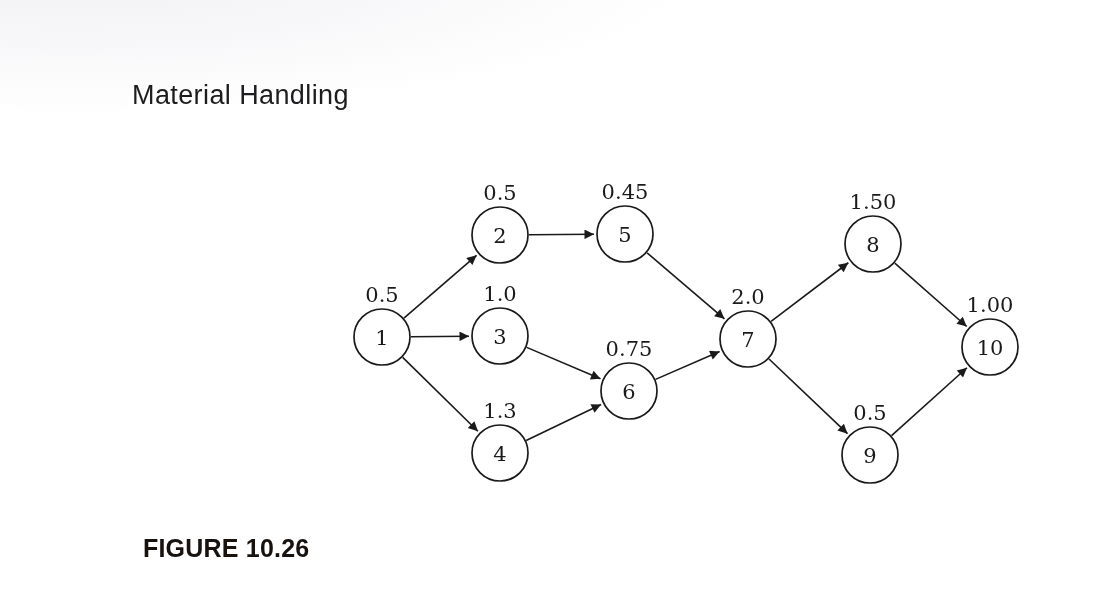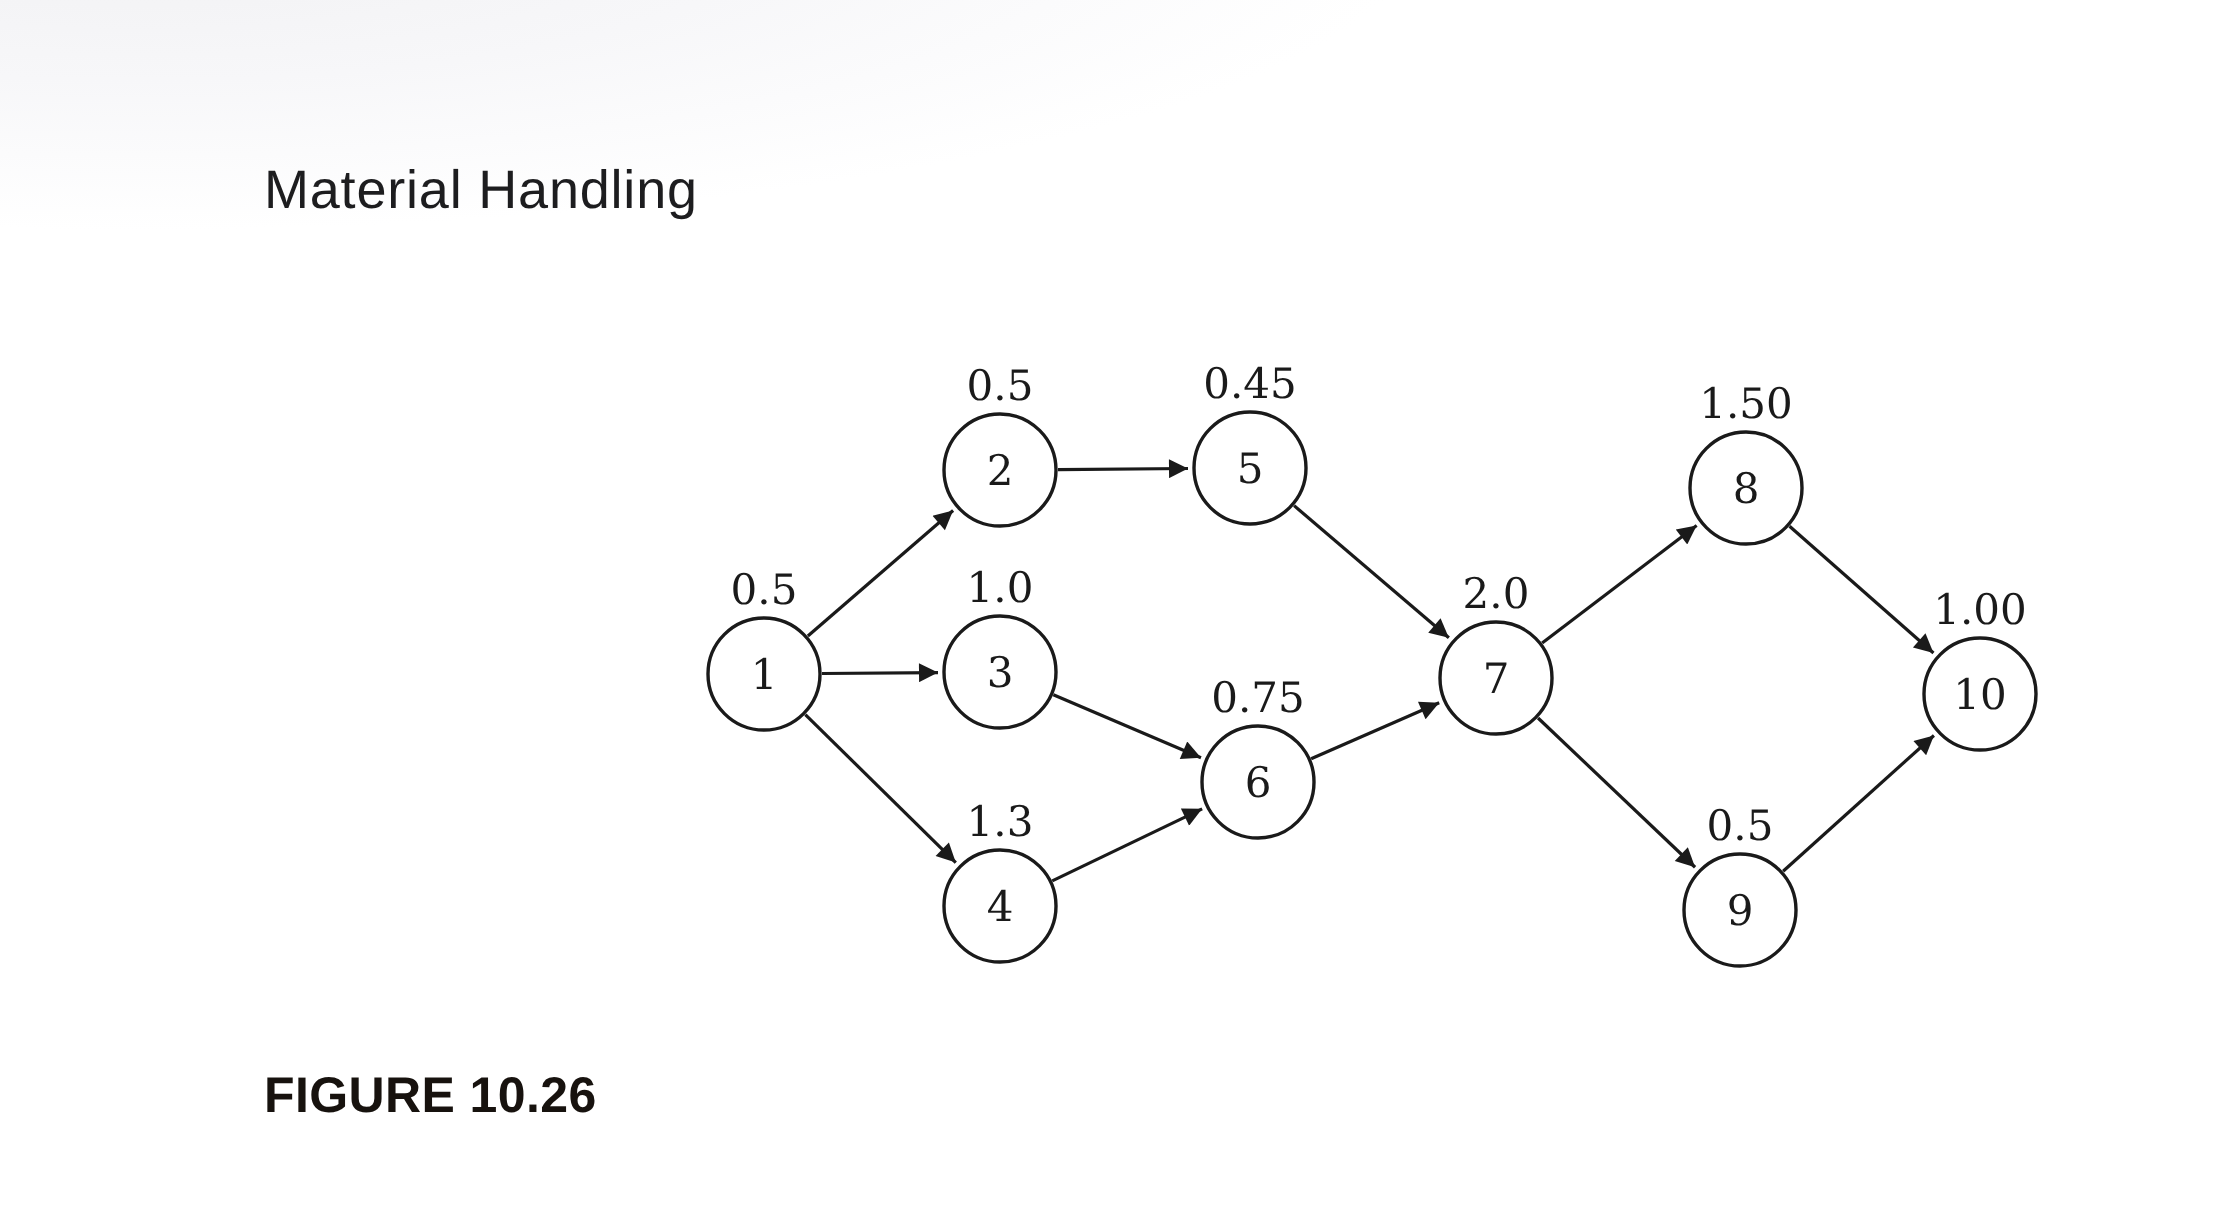--- a/index.html
+++ b/index.html
@@ -24,21 +24,21 @@
     top: 80px;
     margin: 0;
     font-family: "Liberation Sans", sans-serif;
     font-weight: 400;
     font-size: 27px;
     letter-spacing: 0.4px;
     color: #1d1d1f;
   }
   .caption {
     position: absolute;
-    left: 132px;
+    left: 143px;
     top: 534px;
     font-family: "Liberation Sans", sans-serif;
     font-weight: 700;
     font-size: 25px;
     letter-spacing: 0.2px;
     color: #17120e;
   }
   svg.diagram {
     position: absolute;
     left: 0;

